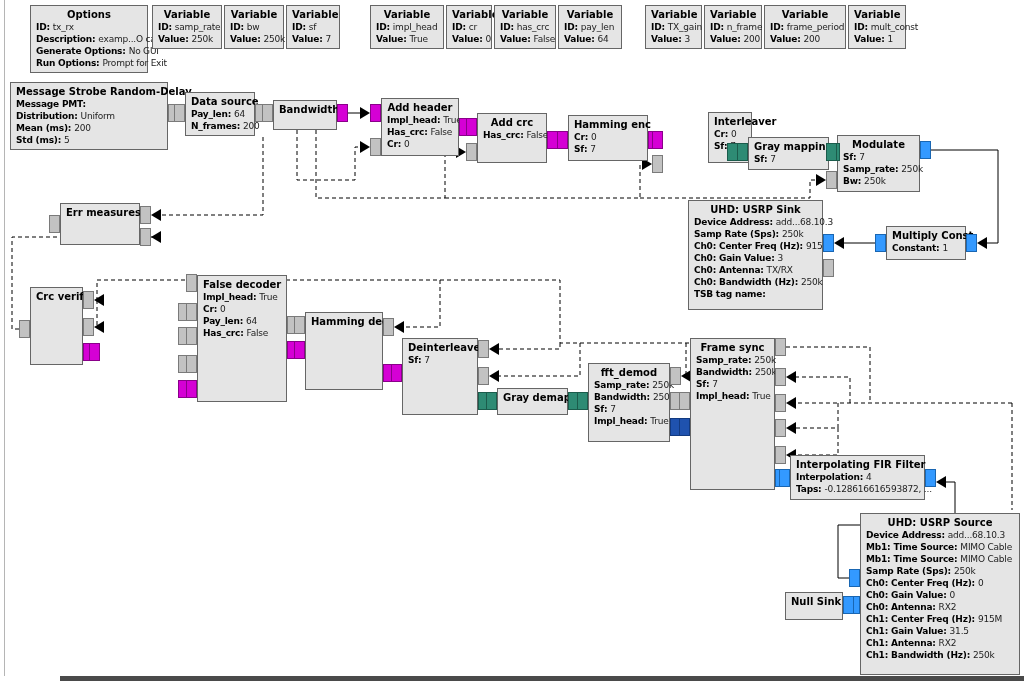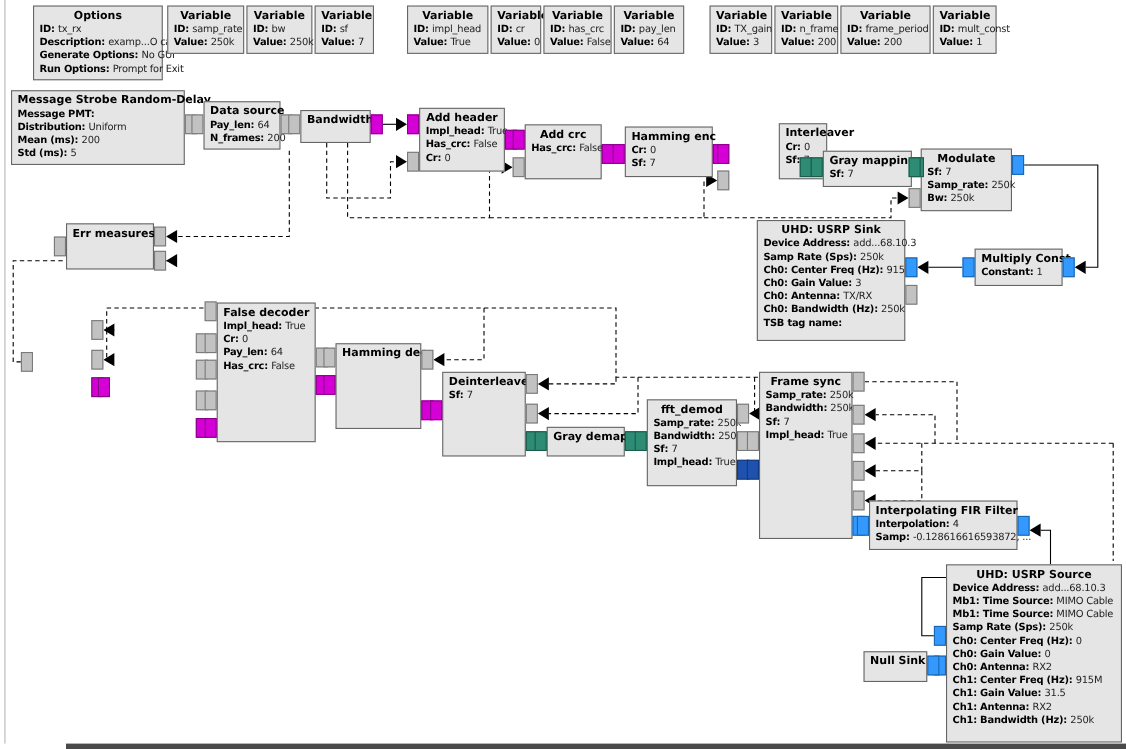--- a/index.html
+++ b/index.html
@@ -225,20 +225,23 @@
       <div class="bline"><span class="plabel">Constant: </span><span class="pvalue">1</span></div>
     </div>
     <div class="port blue" style="top: 234px; left: 875px;"></div>
     <div class="port blue" style="top: 234px; left: 966px;"></div>
     <div class="block" style="left: 60px; top: 203px; width: 80px; min-height: 42px;">
       <div class="btitle">Err measures</div>
     </div>
     <div class="port gray" style="top: 215px; left: 49px;"></div>
     <div class="port gray" style="top: 206px; left: 140px;"></div>
     <div class="port gray" style="top: 228px; left: 140px;"></div>
+    <div class="block" style="left: 30px; top: 287px; width: 53px; min-height: 78px;">
+      <div class="btitle">Crc verif</div>
+    </div>
     <div class="port gray" style="top: 320px; left: 19px;"></div>
     <div class="port gray" style="top: 291px; left: 83px;"></div>
     <div class="port gray" style="top: 318px; left: 83px;"></div>
     <div class="port magenta" style="top: 343px; left: 83px;"></div>
     <div class="port magenta" style="top: 343px; left: 89px;"></div>
     <div class="port gray" style="top: 303px; left: 178px;"></div>
     <div class="port gray" style="top: 327px; left: 178px;"></div>
     <div class="port gray" style="top: 355px; left: 178px;"></div>
     <div class="port magenta" style="top: 380px; left: 178px;"></div>
     <div class="block" style="left: 197px; top: 275px; width: 90px; min-height: 127px;">
@@ -297,21 +300,21 @@
     <div class="port darkblue" style="top: 418px; left: 679px;"></div>
     <div class="port gray" style="top: 338px; left: 775px;"></div>
     <div class="port gray" style="top: 368px; left: 775px;"></div>
     <div class="port gray" style="top: 394px; left: 775px;"></div>
     <div class="port gray" style="top: 419px; left: 775px;"></div>
     <div class="port gray" style="top: 446px; left: 775px;"></div>
     <div class="port blue" style="top: 469px; left: 775px;"></div>
     <div class="block" style="left: 790px; top: 455px; width: 135px; min-height: 45px;">
       <div class="btitle">Interpolating FIR Filter</div>
       <div class="bline"><span class="plabel">Interpolation: </span><span class="pvalue">4</span></div>
-      <div class="bline"><span class="plabel">Samp: </span><span class="pvalue">-0.128616616593872, ...</span></div>
+      <div class="bline"><span class="plabel">Taps: </span><span class="pvalue">-0.128616616593872, ...</span></div>
     </div>
     <div class="port blue" style="top: 469px; left: 779px;"></div>
     <div class="port blue" style="top: 469px; left: 925px;"></div>
     <div class="block" style="left: 860px; top: 513px; width: 160px; min-height: 162px;">
       <div class="btitle">UHD: USRP Source</div>
       <div class="bline"><span class="plabel">Device Address: </span><span class="pvalue">add...68.10.3</span></div>
       <div class="bline"><span class="plabel">Mb1: Time Source: </span><span class="pvalue">MIMO Cable</span></div>
       <div class="bline"><span class="plabel">Mb1: Time Source: </span><span class="pvalue">MIMO Cable</span></div>
       <div class="bline"><span class="plabel">Samp Rate (Sps): </span><span class="pvalue">250k</span></div>
       <div class="bline"><span class="plabel">Ch0: Center Freq (Hz): </span><span class="pvalue">0</span></div>

